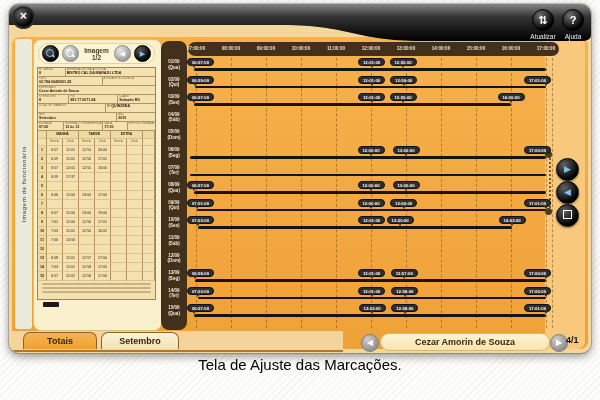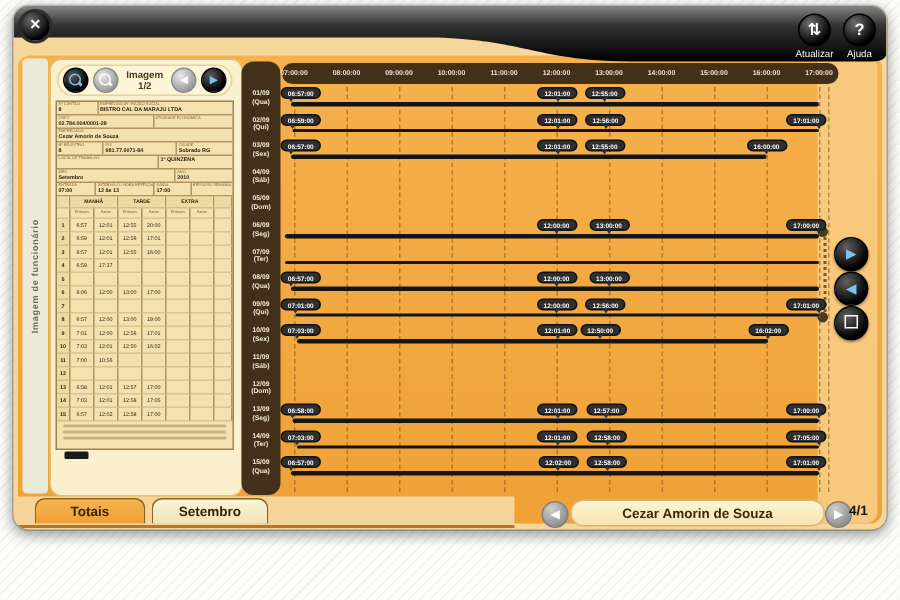--- a/index.html
+++ b/index.html
@@ -498,13 +498,14 @@
   <div class="footer-left-bg"></div>
   <div class="tab tab-active">Totais</div>
   <div class="tab tab-idle">Setembro</div>
   <div class="pager-ball" style="left:352px;">◀</div>
   <div class="name-bar">Cezar Amorin de Souza</div>
   <div class="pager-ball" style="left:541px;">▶</div>
   <div class="page-count">4/1</div>
 </div>
 
 <div class="caption">
+  <div>Tela de Ajuste das Marcações.</div>
 </div>
 
 </body></html>

